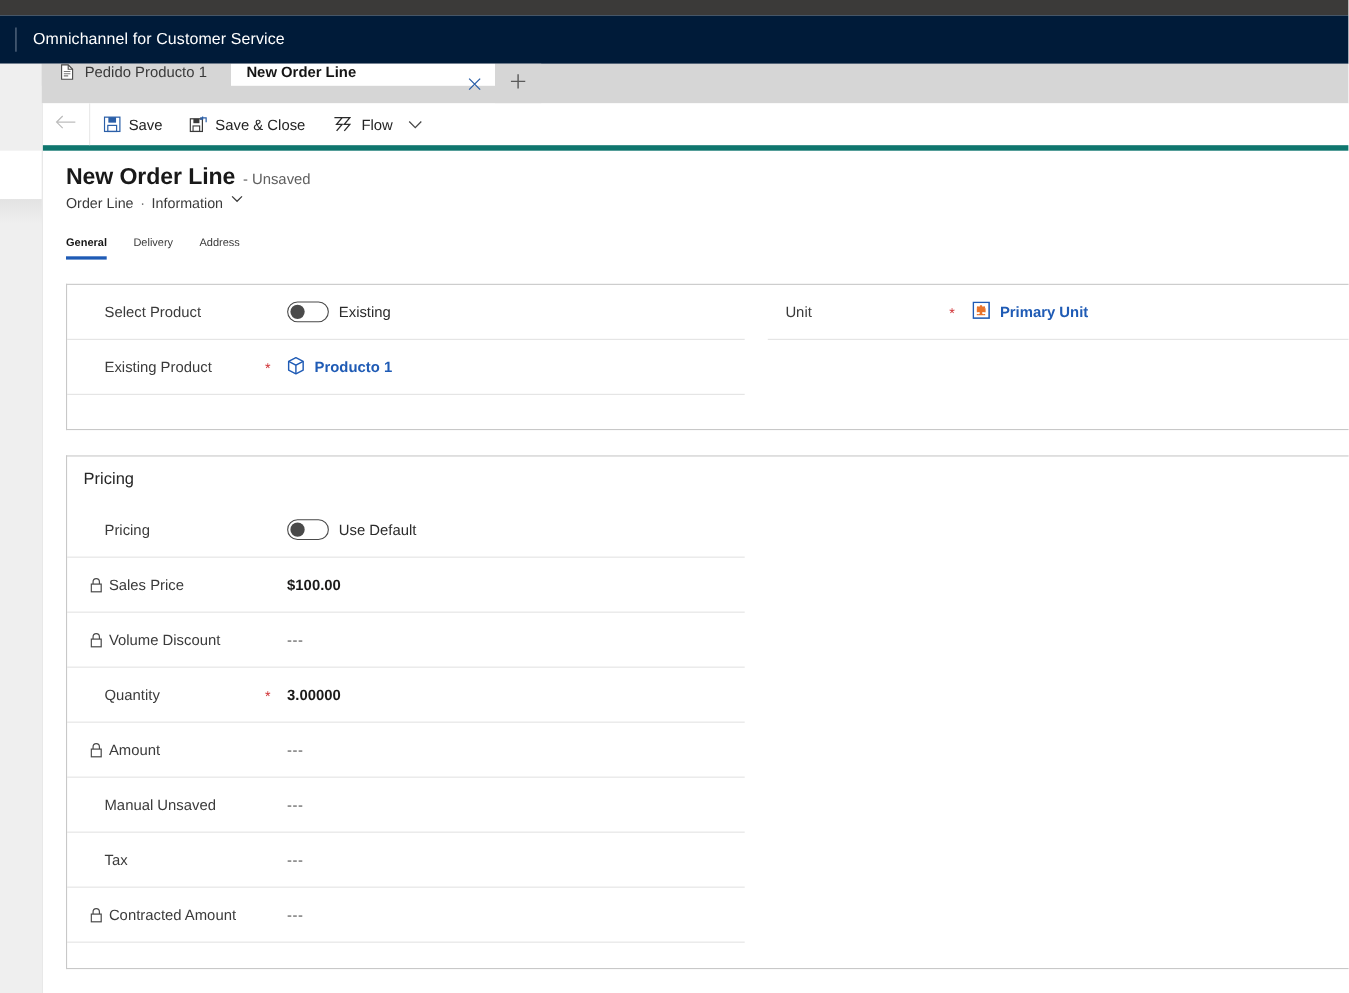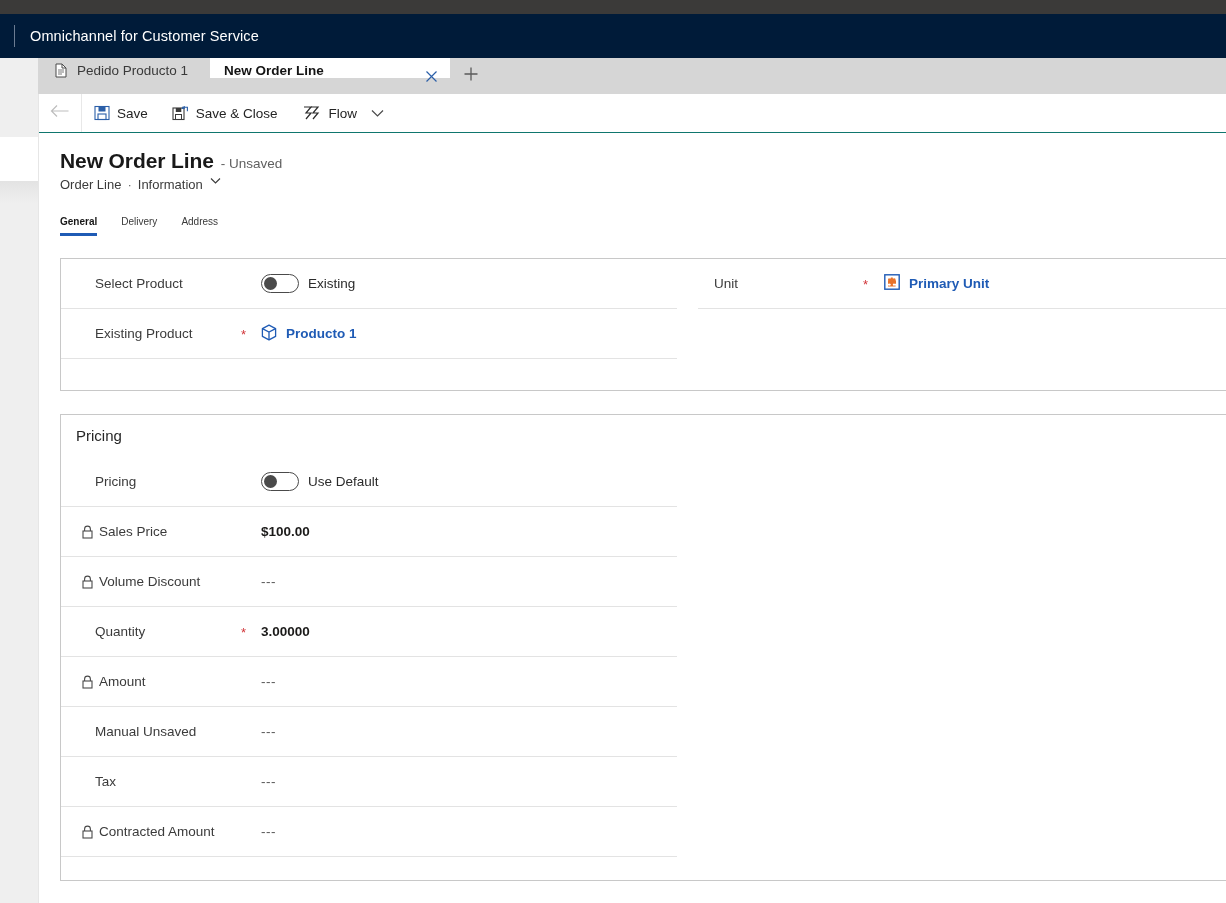--- a/index.html
+++ b/index.html
@@ -14,41 +14,41 @@
   
   .os-strip{position:absolute;left:0;top:0;width:1226px;height:14px;background:#3b3a39;}
   .app-bar{position:absolute;left:0;top:14px;width:1226px;height:44px;background:#001b39;}
   .app-bar .divider-bar{position:absolute;left:14px;top:11px;width:1px;height:22px;background:#6b7c92;}
   .app-bar .app-title{position:absolute;left:30px;top:0;height:44px;line-height:44px;
     color:#ffffff;font-size:14.5px;font-weight:400;letter-spacing:.1px;white-space:nowrap;}
 
   
   .tab-strip{position:absolute;left:0;top:58px;width:1226px;height:36px;background:#d6d6d6;}
   .tab-rail-left{position:absolute;left:0;top:0;width:38px;height:36px;background:#efefef;}
-  .tab{position:absolute;top:0;height:20px;display:flex;align-items:flex-end;
+  .tab{position:absolute;top:0;height:20px;display:flex;align-items:flex-start;
     font-size:13.5px;box-sizing:border-box;}
   .tab.inactive{left:38px;width:172px;background:#d6d6d6;color:#3a3a3a;padding-left:16px;}
   .tab.inactive .tab-ico{margin-right:9px;display:flex;}
   .tab.active{left:210px;width:240px;background:#ffffff;color:#141414;font-weight:700;padding-left:14px;}
   .tab .tab-label{white-space:nowrap;}
   .tab-close{position:absolute;right:10px;top:9px;width:18px;height:18px;display:flex;
     align-items:center;justify-content:center;color:#2b5fa8;}
   .tab-new{position:absolute;left:450px;top:0;width:42px;height:36px;display:flex;
     align-items:center;justify-content:center;color:#5a5a5a;background:#d6d6d6;}
 
   
   .left-rail{position:absolute;left:0;top:94px;width:38px;height:809px;background:#efefef;}
   .left-rail .white-card{position:absolute;left:0;top:43px;width:38px;height:44px;background:#ffffff;}
   .left-rail .fade{position:absolute;left:0;top:87px;width:38px;height:22px;
     background:linear-gradient(#e3e3e3,#efefef);}
   .rail-edge{position:absolute;left:38px;top:94px;width:1px;height:809px;background:#e6e6e6;}
 
   
   .cmd-bar{position:absolute;left:39px;top:94px;width:1187px;height:38px;background:#ffffff;
-    border-bottom:1px solid #0f766e;display:flex;align-items:center;}
+    border-bottom:5px solid #0f766e;display:flex;align-items:center;}
   .cmd-back{width:42px;height:38px;display:flex;align-items:center;justify-content:center;
     color:#b9b9b9;border-right:1px solid #e8e8e8;}
   .cmd-btn{height:38px;display:flex;align-items:center;gap:7px;padding:0 12px;
     font-size:13.5px;color:#242424;white-space:nowrap;}
   .cmd-btn .gl{display:flex;align-items:center;}
   .cmd-caret{display:flex;align-items:center;justify-content:center;width:26px;height:38px;color:#4a4a4a;}
 
   
   .page-head{position:absolute;left:39px;top:132px;width:1187px;}
   .title-row{position:absolute;left:21px;top:17px;display:flex;align-items:baseline;gap:7px;}

